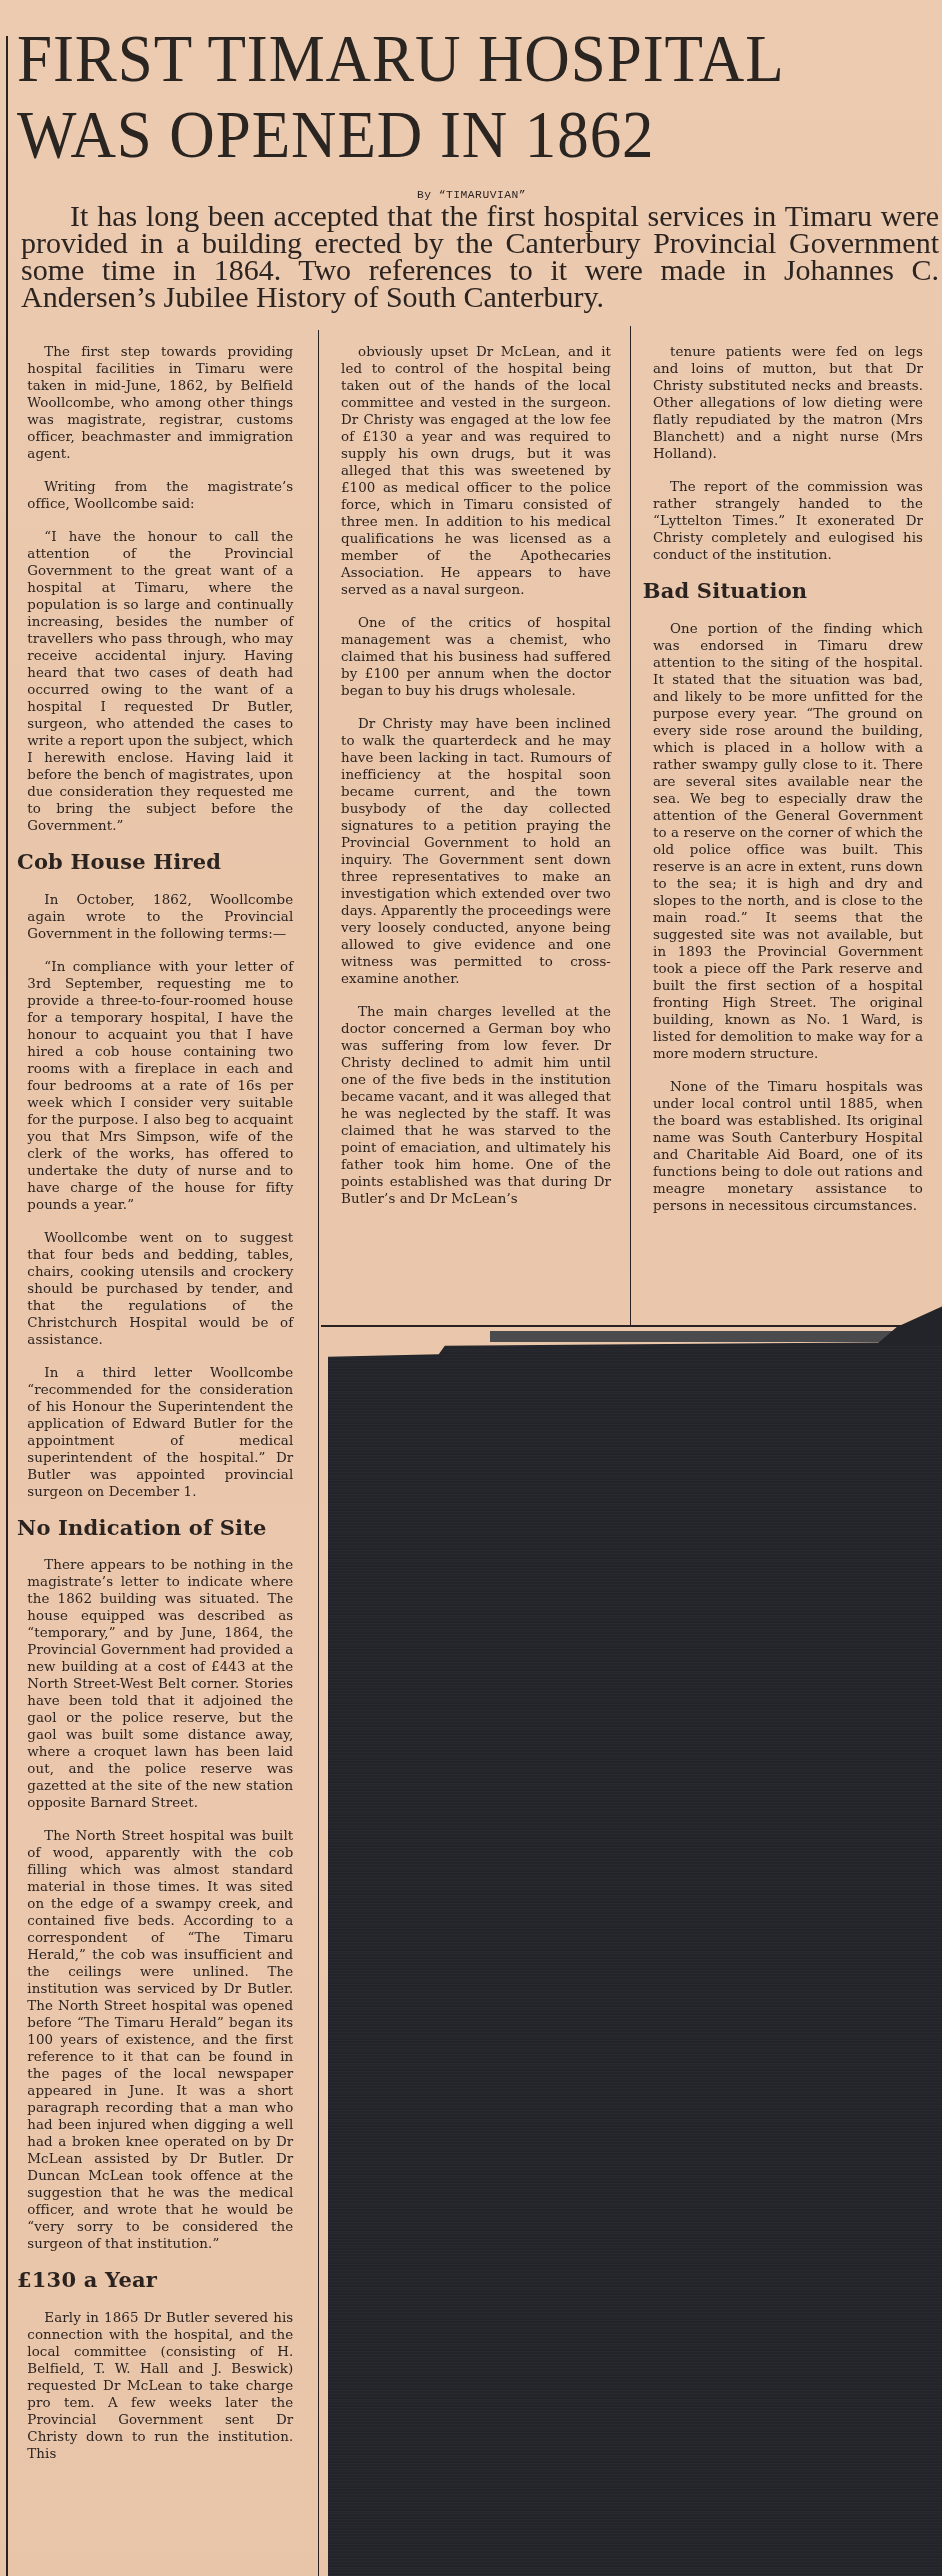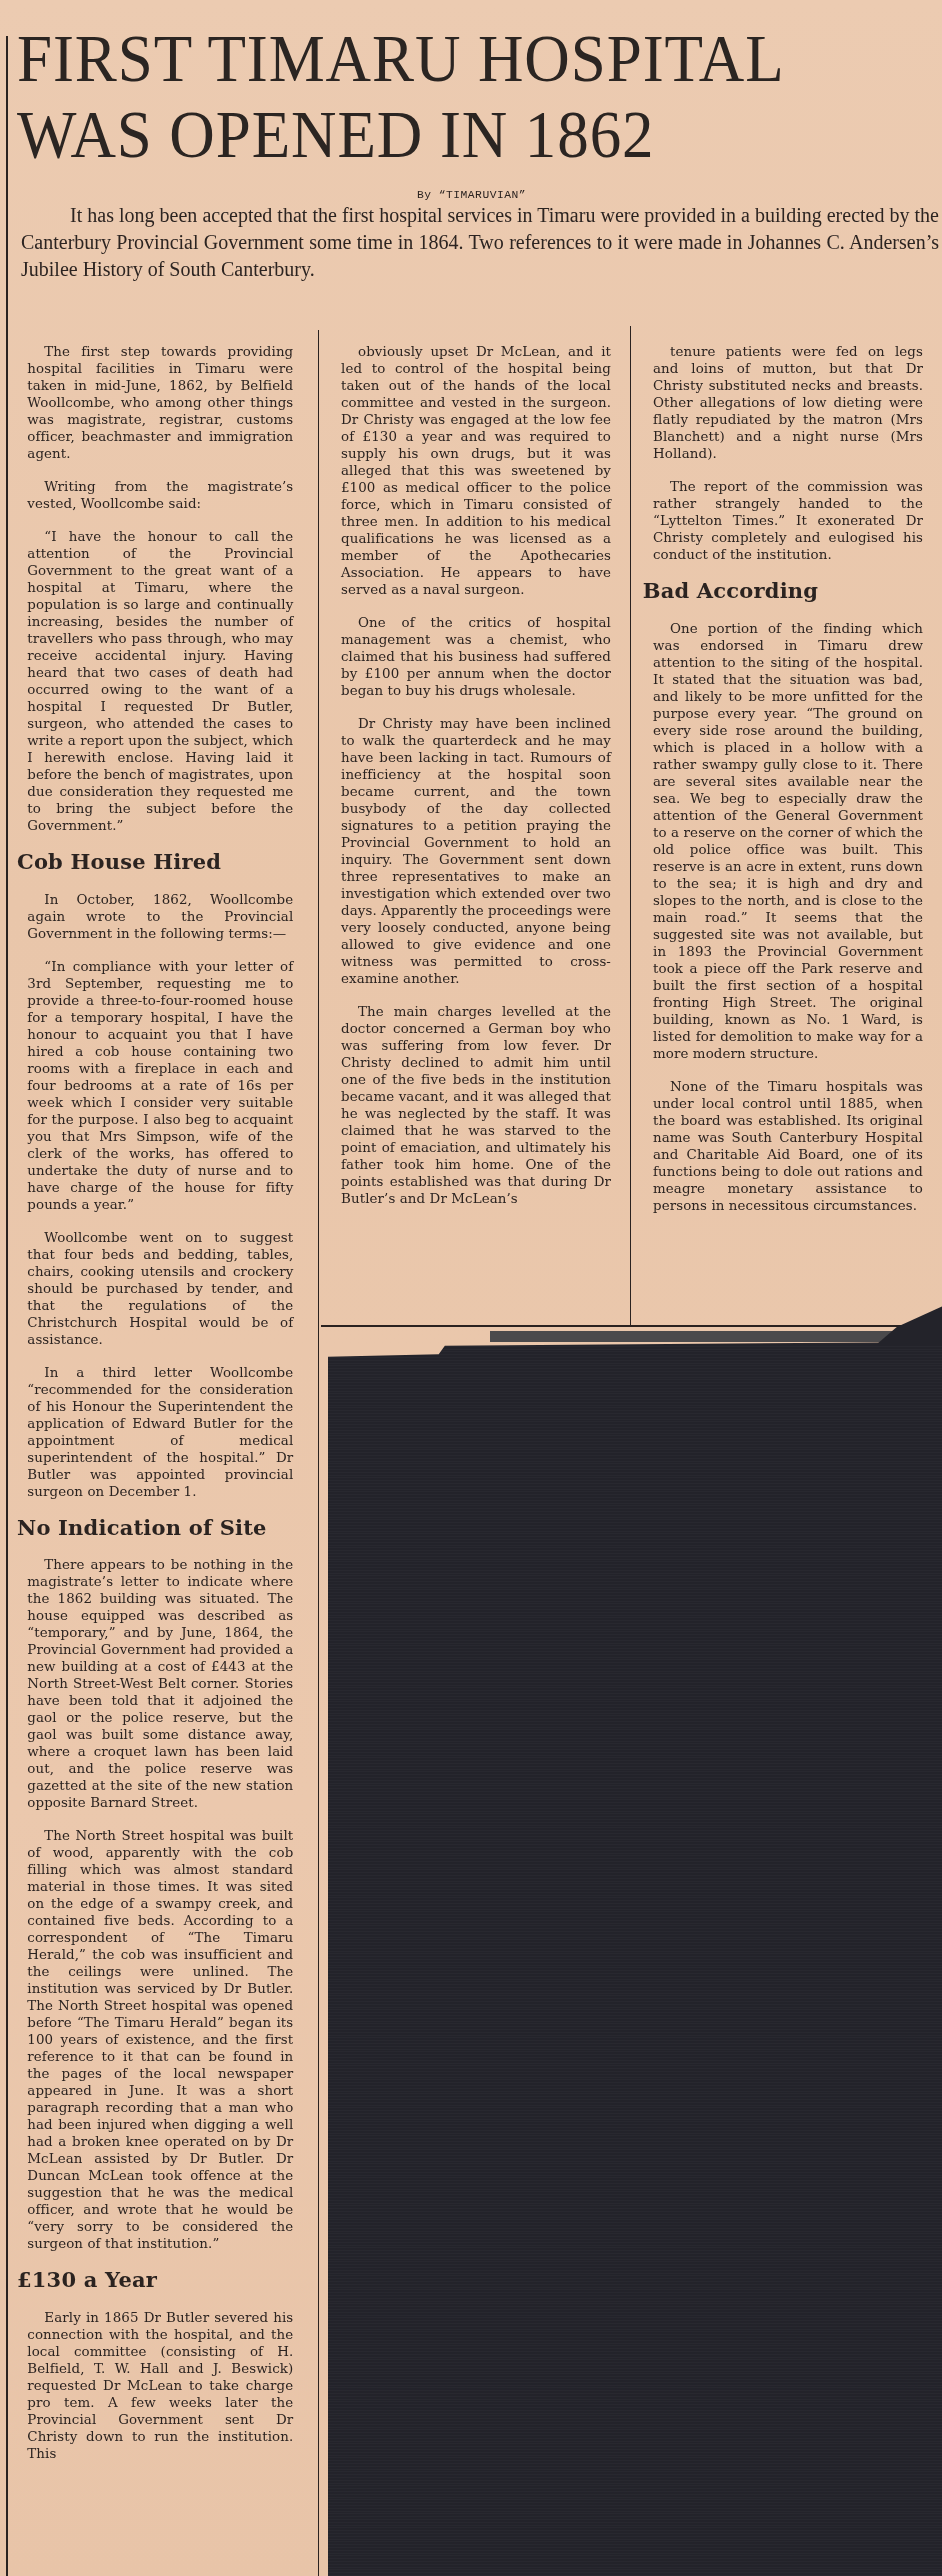--- a/index.html
+++ b/index.html
@@ -26,21 +26,21 @@
     color: #2b2522; font-weight: normal;
     transform: scaleY(1.08); transform-origin: top left;
   }
   .headline span { display: block; white-space: nowrap; }
   .byline {
     position: absolute; left: 0; width: 943px; top: 189px; text-align: center;
     font-family: Liberation Mono, monospace; font-size: 11.3px; letter-spacing: 0.5px;
   }
   .standfirst {
     position: absolute; left: 21px; top: 202px; width: 918px;
-    font-family: "Liberation Serif", serif; font-size: 20px; line-height: 27px;
+    font-family: "Liberation Serif", serif; font-size: 30px; line-height: 27px;
     text-align: justify; text-indent: 49px; color: #2c2421;
   }
   .col {
     position: absolute; top: 327px;
     font-family: "DejaVu Serif", serif;
     font-size: 13.4px; line-height: 17px;
     text-align: justify; hyphens: none; letter-spacing: 0.1px;
   }
   .col p { margin: 16px; text-indent: 17px; }
   .col p.gap { margin-top: 9.4px; }
@@ -82,21 +82,21 @@
 <div class="byline">By “TIMARUVIAN”</div>
 <div class="standfirst">It has long been accepted that the first hospital services in Timaru were provided in a building erected by the Canterbury Provincial Government some time in 1864. Two references to it were made in Johannes C. Andersen’s Jubilee History of South Canterbury.</div>
 
 <div class="vrule" style="left:318px; top:330px; height:999px;"></div>
 <div class="vrule" style="left:318px; top:1329px; height:1247px;"></div>
 <div class="vrule" style="left:630px; top:326px; height:999px;"></div>
 <div class="hrule" style="left:321px; top:1325px; width:594px;"></div>
 
 <div class="col col1">
   <p>The first step towards providing hospital facilities in Timaru were taken in mid-June, 1862, by Belfield Woollcombe, who among other things was magistrate, registrar, customs officer, beachmaster and immigration agent.</p>
-  <p>Writing from the magistrate’s vested, Woollcombe said:</p>
+  <p>Writing from the magistrate’s office, Woollcombe said:</p>
   <p>“I have the honour to call the attention of the Provincial Government to the great want of a hospital at Timaru, where the population is so large and continually increasing, besides the number of travellers who pass through, who may receive accidental injury. Having heard that two cases of death had occurred owing to the want of a hospital I requested Dr Butler, surgeon, who attended the cases to write a report upon the subject, which I herewith enclose. Having laid it before the bench of magistrates, upon due consideration they requested me to bring the subject before the Government.”</p>
   <h3>Cob House Hired</h3>
   <p>In October, 1862, Woollcombe again wrote to the Provincial Government in the following terms:—</p>
   <p>“In compliance with your letter of 3rd September, requesting me to provide a three-to-four-roomed house for a temporary hospital, I have the honour to acquaint you that I have hired a cob house containing two rooms with a fireplace in each and four bedrooms at a rate of 16s per week which I consider very suitable for the purpose. I also beg to acquaint you that Mrs Simpson, wife of the clerk of the works, has offered to undertake the duty of nurse and to have charge of the house for fifty pounds a year.”</p>
   <p>Woollcombe went on to suggest that four beds and bedding, tables, chairs, cooking utensils and crockery should be purchased by tender, and that the regulations of the Christchurch Hospital would be of assistance.</p>
   <p>In a third letter Woollcombe “recommended for the consideration of his Honour the Superintendent the application of Edward Butler for the appointment of medical superintendent of the hospital.” Dr Butler was appointed provincial surgeon on December 1.</p>
   <h3>No Indication of Site</h3>
   <p>There appears to be nothing in the magistrate’s letter to indicate where the 1862 building was situated. The house equipped was described as “temporary,” and by June, 1864, the Provincial Government had provided a new building at a cost of £443 at the North Street-West Belt corner. Stories have been told that it adjoined the gaol or the police reserve, but the gaol was built some distance away, where a croquet lawn has been laid out, and the police reserve was gazetted at the site of the new station opposite Barnard Street.</p>
   <p>The North Street hospital was built of wood, apparently with the cob filling which was almost standard material in those times. It was sited on the edge of a swampy creek, and contained five beds. According to a correspondent of “The Timaru Herald,” the cob was insufficient and the ceilings were unlined. The institution was serviced by Dr Butler. The North Street hospital was opened before “The Timaru Herald” began its 100 years of existence, and the first reference to it that can be found in the pages of the local newspaper appeared in June. It was a short paragraph recording that a man who had been injured when digging a well had a broken knee operated on by Dr McLean assisted by Dr Butler. Dr Duncan McLean took offence at the suggestion that he was the medical officer, and wrote that he would be “very sorry to be considered the surgeon of that institution.”</p>
   <h3>£130 a Year</h3>
@@ -106,21 +106,21 @@
 <div class="col col2">
   <p>obviously upset Dr McLean, and it led to control of the hospital being taken out of the hands of the local committee and vested in the surgeon. Dr Christy was engaged at the low fee of £130 a year and was required to supply his own drugs, but it was alleged that this was sweetened by £100 as medical officer to the police force, which in Timaru consisted of three men. In addition to his medical qualifications he was licensed as a member of the Apothecaries Association. He appears to have served as a naval surgeon.</p>
   <p>One of the critics of hospital management was a chemist, who claimed that his business had suffered by £100 per annum when the doctor began to buy his drugs wholesale.</p>
   <p class="gap">Dr Christy may have been inclined to walk the quarterdeck and he may have been lacking in tact. Rumours of inefficiency at the hospital soon became current, and the town busybody of the day collected signatures to a petition praying the Provincial Government to hold an inquiry. The Government sent down three representatives to make an investigation which extended over two days. Apparently the proceedings were very loosely conducted, anyone being allowed to give evidence and one witness was permitted to cross-examine another.</p>
   <p class="gap">The main charges levelled at the doctor concerned a German boy who was suffering from low fever. Dr Christy declined to admit him until one of the five beds in the institution became vacant, and it was alleged that he was neglected by the staff. It was claimed that he was starved to the point of emaciation, and ultimately his father took him home. One of the points established was that during Dr Butler’s and Dr McLean’s</p>
 </div>
 
 <div class="col col3">
   <p>tenure patients were fed on legs and loins of mutton, but that Dr Christy substituted necks and breasts. Other allegations of low dieting were flatly repudiated by the matron (Mrs Blanchett) and a night nurse (Mrs Holland).</p>
   <p>The report of the commission was rather strangely handed to the “Lyttelton Times.” It exonerated Dr Christy completely and eulogised his conduct of the institution.</p>
-  <h3>Bad According</h3>
+  <h3>Bad Situation</h3>
   <p>One portion of the finding which was endorsed in Timaru drew attention to the siting of the hospital. It stated that the situation was bad, and likely to be more unfitted for the purpose every year. “The ground on every side rose around the building, which is placed in a hollow with a rather swampy gully close to it. There are several sites available near the sea. We beg to especially draw the attention of the General Government to a reserve on the corner of which the old police office was built. This reserve is an acre in extent, runs down to the sea; it is high and dry and slopes to the north, and is close to the main road.” It seems that the suggested site was not available, but in 1893 the Provincial Government took a piece off the Park reserve and built the first section of a hospital fronting High Street. The original building, known as No. 1 Ward, is listed for demolition to make way for a more modern structure.</p>
   <p>None of the Timaru hospitals was under local control until 1885, when the board was established. Its original name was South Canterbury Hospital and Charitable Aid Board, one of its functions being to dole out rations and meagre monetary assistance to persons in necessitous circumstances.</p>
 </div>
 
 <div class="photo-strip"></div>
 <div class="photo"></div>
 <div class="corner-tear"></div>
 
 
 </body></html>

